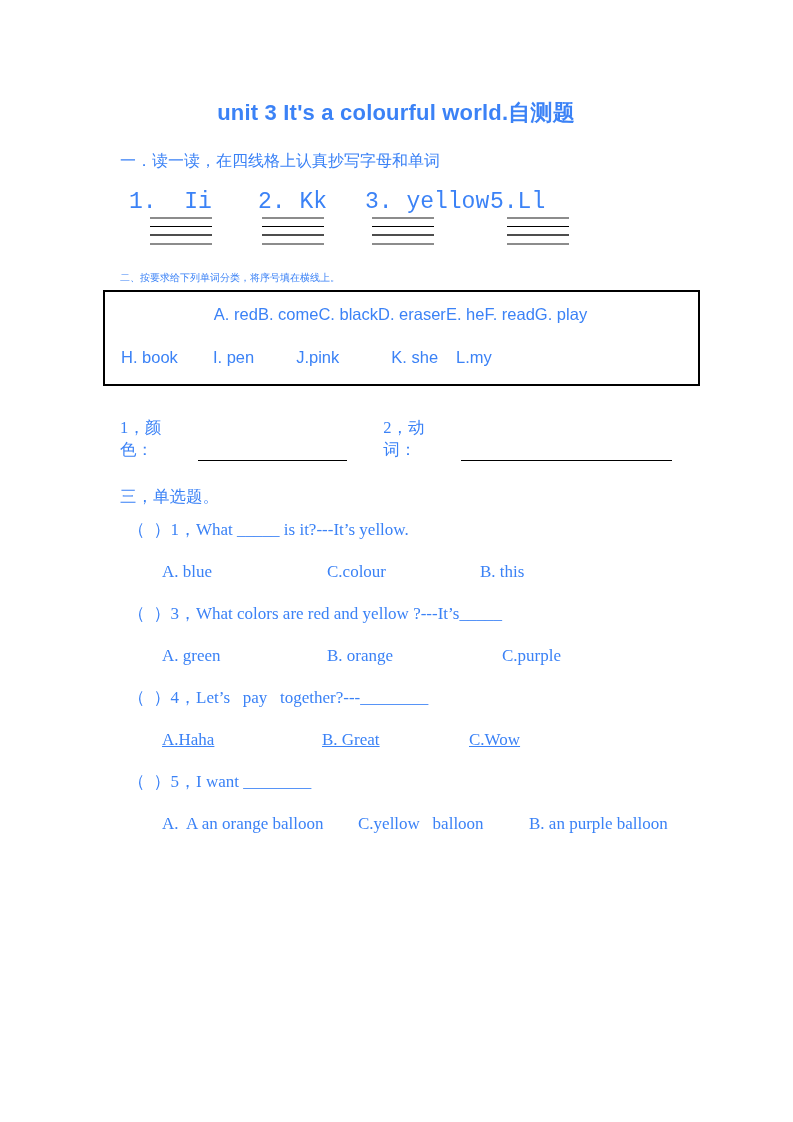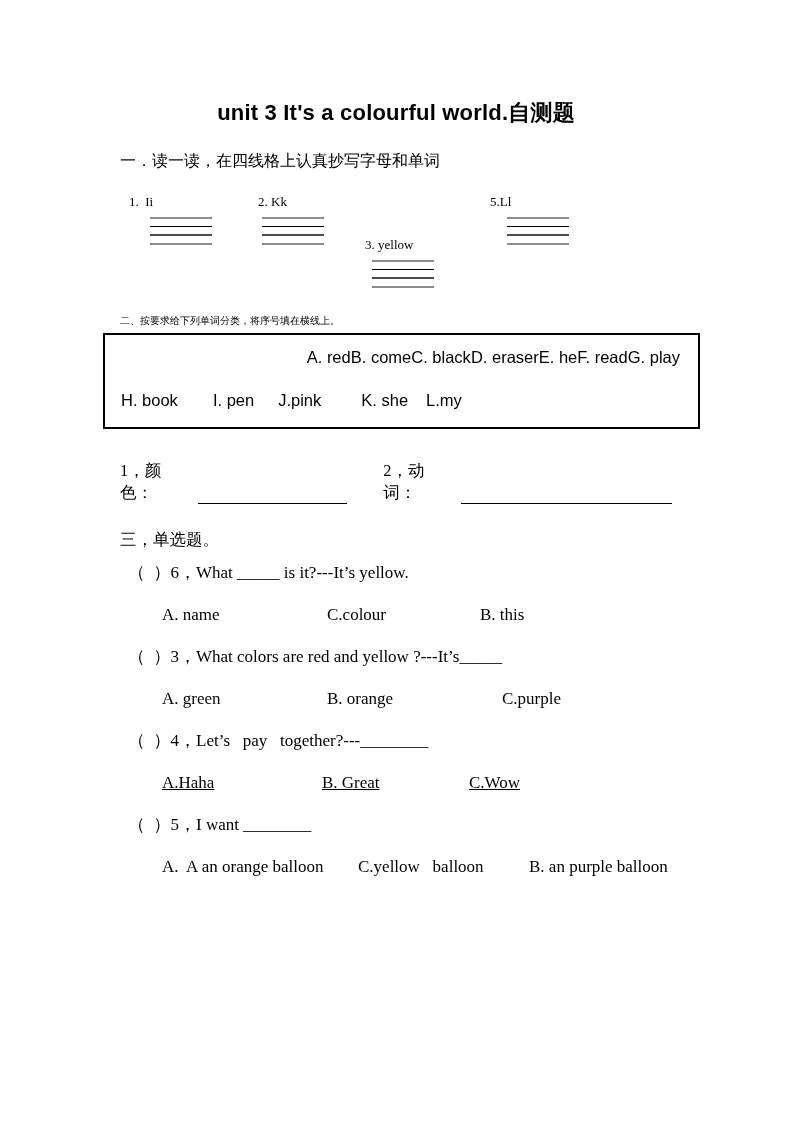--- a/index.html
+++ b/index.html
@@ -1,21 +1,21 @@
 <!DOCTYPE html>
 <html><head>
 <meta charset="utf-8">
 <style>
   html, body { margin: 0; padding: 0; background: #ffffff; }
   .page {
     position: relative;
     width: 792px;
     height: 1122px;
     background: #ffffff;
-    color: #000000;
+    color: #3b82f6;
     font-family: "Liberation Serif", serif;
     box-sizing: border-box;
     padding: 98px 120px 0 120px;
     overflow: hidden;
   }
   
   .doc-title {
     text-align: center;
     font-family: "Liberation Sans", sans-serif;
     font-weight: bold;
@@ -30,27 +30,28 @@
     line-height: 26px;
   }
   .items-row {
     display: flex;
     margin-top: 17px;
     margin-left: 9px;
   }
   .copy-item { box-sizing: border-box; }
   .copy-item:nth-child(1) { width: 129px; }
   .copy-item:nth-child(2) { width: 107px; }
-  .copy-item:nth-child(3) { width: 125px; margin-top: 43px; }
+  .copy-item:nth-child(3) { width: 125px; }
   .copy-item:nth-child(4) { width: 132px; }
   .copy-item:nth-child(5) { width: 120px; }
   .copy-label {
-    font-size: 13px;
+    font-size: 23px;
     line-height: 22px;
     white-space: pre-wrap;
+    font-family: Liberation Mono, monospace;
   }
   .four-line-grid {
     width: 62px;
     height: 28px;
     margin-top: 4px;
     display: flex;
     flex-direction: column;
     justify-content: space-between;
   }
   .copy-item:nth-child(1) .four-line-grid { margin-left: 21px; }
@@ -72,25 +73,25 @@
   .word-box {
     margin-left: -17px;
     width: 597px;
     box-sizing: border-box;
     border: 2px solid #000;
     margin-top: 4px;
     padding: 13px 18px 17px 16px;
     font-family: "Liberation Sans", sans-serif;
     font-size: 16.5px;
   }
-  .word-row-1 { display: flex; justify-content: flex-end; }
+  .word-row-1 { display: flex; justify-content: center; }
   .word-row-2 { display: flex; margin-top: 24px; }
   .word-row-2 .word:nth-child(1) { margin-right: 35px; }
-  .word-row-2 .word:nth-child(2) { margin-right: 24px; }
-  .word-row-2 .word:nth-child(3) { margin-right: 40px; }
+  .word-row-2 .word:nth-child(2) { margin-right: 42px; }
+  .word-row-2 .word:nth-child(3) { margin-right: 52px; }
   .word-row-2 .word:nth-child(4) { margin-right: 18px; }
   
   .blank-row {
     display: flex;
     align-items: flex-end;
     font-size: 16.5px;
     line-height: 22px;
   }
   .blank-row.row1 { margin-top: 31px; }
   .blank-row.row2 { margin-top: 21px; }
@@ -204,23 +205,23 @@
   <div class="blank-row row1">
     <span class="blank-label b1">1，颜色：</span>
     <span class="uline u1"></span>
     <span class="blank-label b2">2，动词：</span>
     <span class="uline u2"></span>
   </div>
 
   <div class="s3-heading">三，单选题。</div>
 
   <div class="question-block">
-    <div class="stem">（  ）6，What _____ is it?---It’s yellow.</div>
+    <div class="stem">（  ）1，What _____ is it?---It’s yellow.</div>
     <div class="opts opts-1">
-      <span class="opt">A. name</span>
+      <span class="opt">A. blue</span>
       <span class="opt">C.colour</span>
       <span class="opt">B. this</span>
     </div>
   </div>
 
 
   <div class="question-block">
     <div class="stem">（  ）3，What colors are red and yellow ?---It’s_____</div>
     <div class="opts opts-3">
       <span class="opt">A. green</span>

